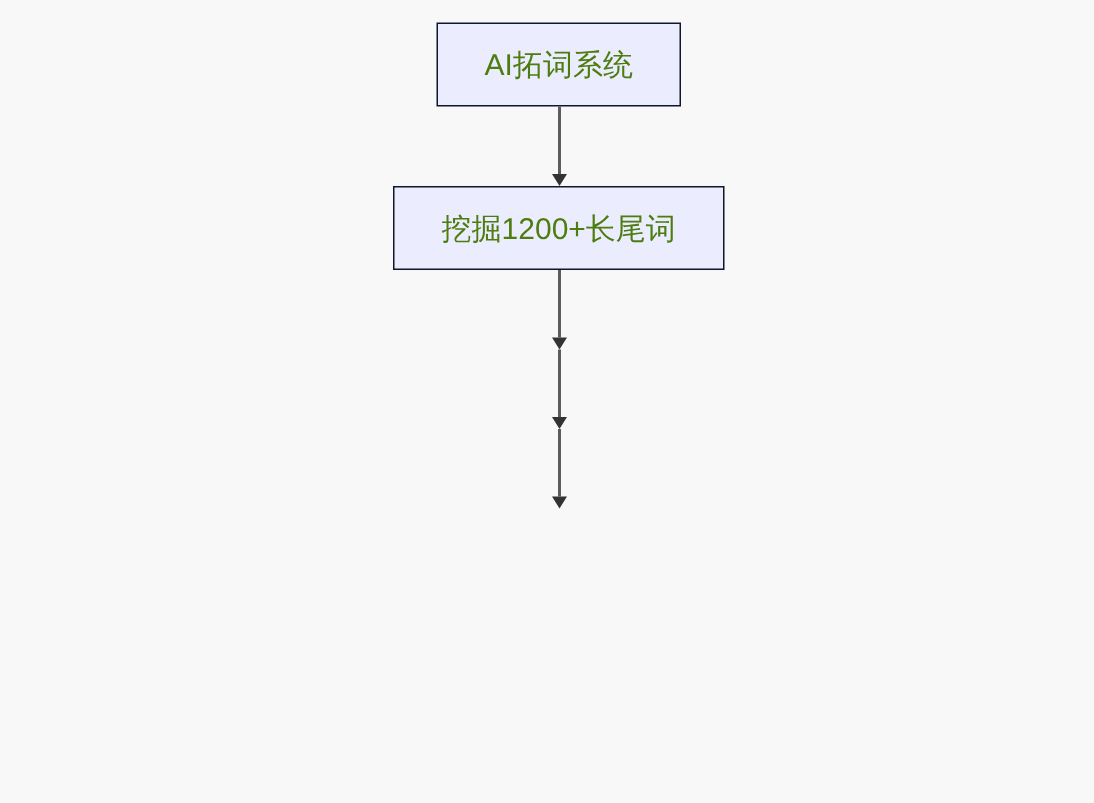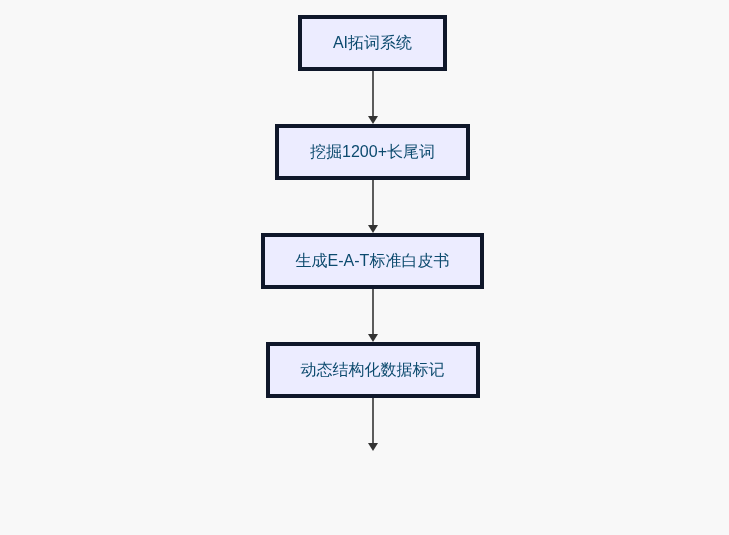--- a/index.html
+++ b/index.html
@@ -21,23 +21,23 @@
     align-items: center;
   }
   .node {
     box-sizing: border-box;
     height: 56px;
     padding: 0 31px;
     display: flex;
     align-items: center;
     justify-content: center;
     background: #ECECFF;
-    border: 4px solid #0f172a;
-    color: #0c4a6e;
-    font-size: 16px;
+    border: 1px solid #0f172a;
+    color: #4d7c0f;
+    font-size: 20px;
     white-space: nowrap;
   }
   .edge {
     height: 53px;
     display: flex;
     flex-direction: column;
     align-items: center;
   }
   .edge .line {
     flex: 1;
@@ -68,32 +68,26 @@
 
   <div class="node">
     <span>挖掘1200+长尾词</span>
   </div>
 
   <div class="edge">
     <div class="line"></div>
     <div class="head"></div>
   </div>
 
-  <div class="node">
-    <span>生成E-A-T标准白皮书</span>
-  </div>
 
   <div class="edge">
     <div class="line"></div>
     <div class="head"></div>
   </div>
 
-  <div class="node">
-    <span>动态结构化数据标记</span>
-  </div>
 
   <div class="edge">
     <div class="line"></div>
     <div class="head"></div>
   </div>
 
 
 </div>
 
 </body></html>

